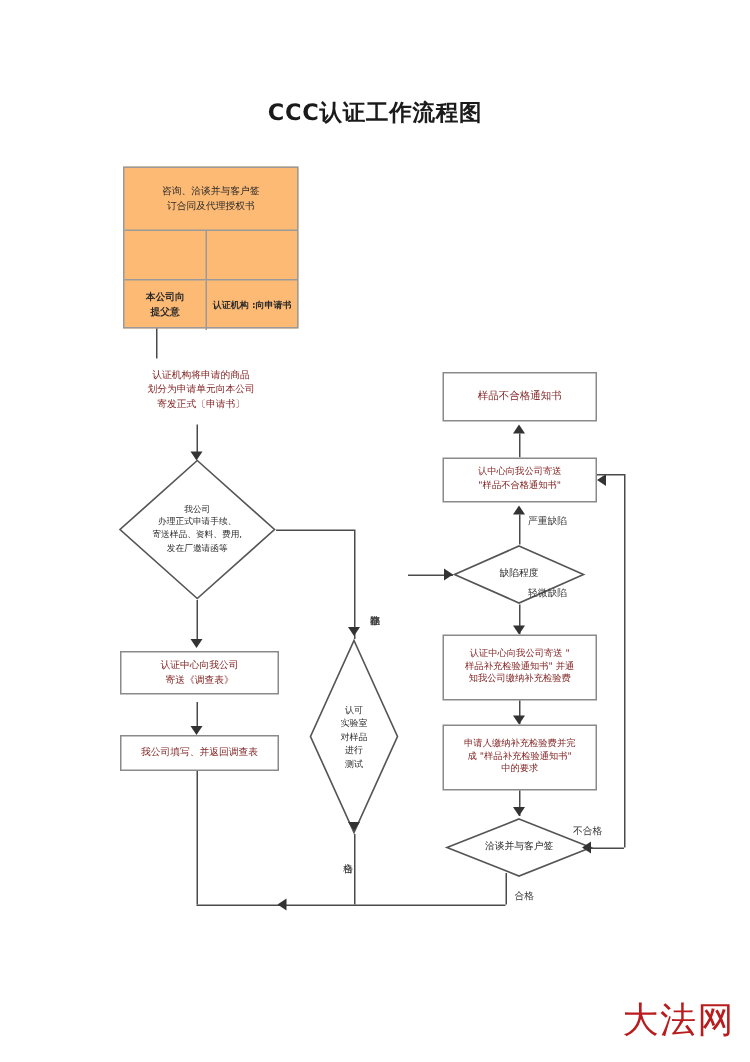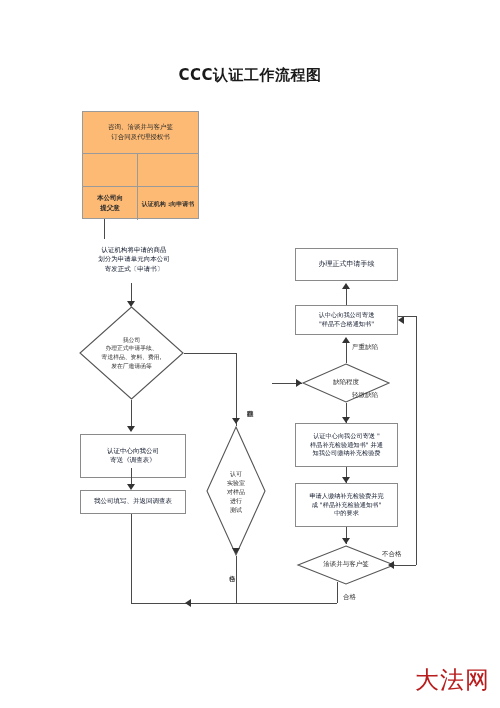--- a/index.html
+++ b/index.html
@@ -29,21 +29,21 @@
     letter-spacing: 0.5px;
   }
   .node {
     position: absolute;
     box-sizing: border-box;
     display: flex;
     flex-direction: column;
     align-items: center;
     justify-content: center;
     text-align: center;
-    color: #0f172a;
+    color: #7f1d1d;
     line-height: 1.45;
   }
   .box {
     border: 1px solid #8a8a8a;
     background: #ffffff;
   }
   .box .txt {
     padding: 2px 3px;
     white-space: pre-line;
   }
@@ -194,21 +194,21 @@
 寄送样品、资料、费用,
 发在厂邀请函等</div>
   </div>
 
   <div class="edge h" style="left:184px; top:353px; width:52px;"></div>
   <div class="edge v" style="left:236px; top:353px; height:73px;"></div>
 
   <div class="edge v" style="left:131px; top:400px; height:28px;"></div>
   <div class="arrow down" style="left:127px; top:426px;"></div>
 
-  <div class="node box" style="left:80px; top:434px; width:106px; height:44px;">
+  <div class="node box" style="left:80px; top:434px; width:106px; height:29px;">
     <div class="txt" style="font-size:6.5px;">认证中心向我公司
 寄送《调查表》</div>
   </div>
 
   <div class="edge v" style="left:131px; top:468px; height:18px;"></div>
   <div class="arrow down" style="left:127px; top:484px;"></div>
 
   <div class="node box" style="left:80px; top:490px; width:106px; height:24px;">
     <div class="txt" style="font-size:6.5px;text-align:center;">我公司填写、并返回调查表</div>
   </div>
@@ -230,21 +230,21 @@
   <div class="arrow down" style="left:232px; top:418px;"></div>
   <div class="edge v" style="left:236px; top:556px; height:47px;"></div>
   <div class="arrow down" style="left:232px; top:548px;"></div>
 
   <div class="edge-label vertical" style="left:228px; top:570px; font-size:6.5px;">合格</div>
 
   <div class="edge h" style="left:131px; top:603px; width:206px;"></div>
   <div class="arrow left" style="left:185px; top:599px;"></div>
 
   <div class="node box" style="left:295px; top:248px; width:103px; height:33px;">
-    <div class="txt" style="font-size:7px;">办理正式申请手续</div>
+    <div class="txt" style="font-size:7px;">样品不合格通知书</div>
   </div>
 
   <div class="edge v" style="left:346px; top:289px; height:16px;"></div>
   <div class="arrow up" style="left:342px; top:283px;"></div>
 
   <div class="node box" style="left:295px; top:305px; width:103px; height:30px;">
     <div class="txt" style="font-size:6.2px;">认中心向我公司寄送
 "样品不合格通知书"</div>
   </div>
 

